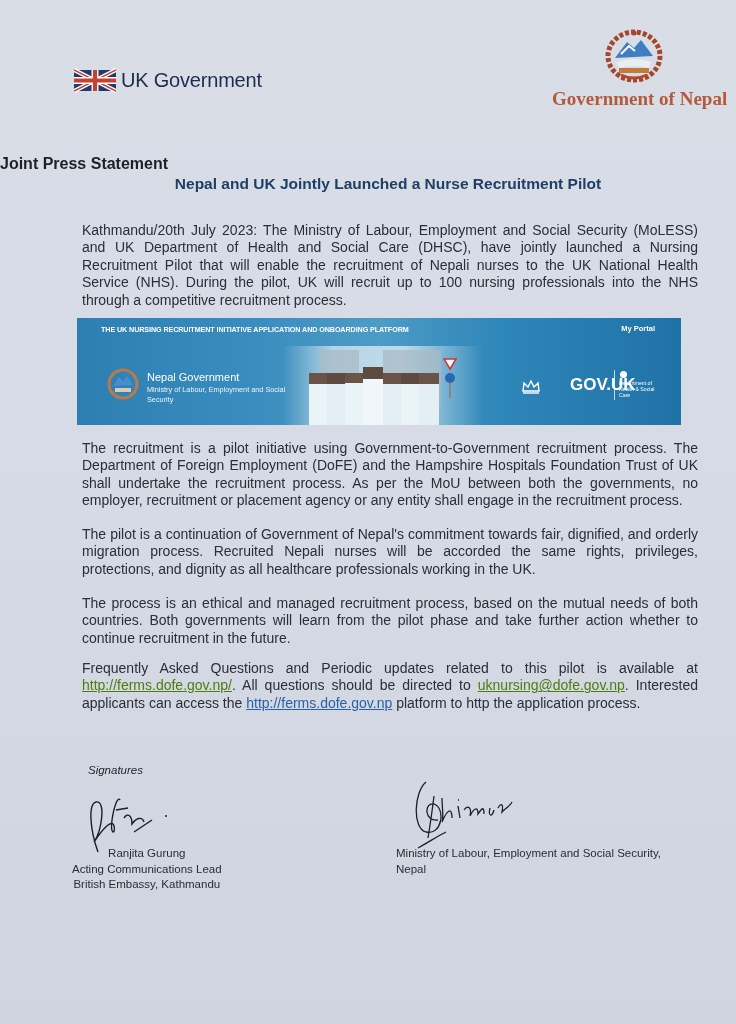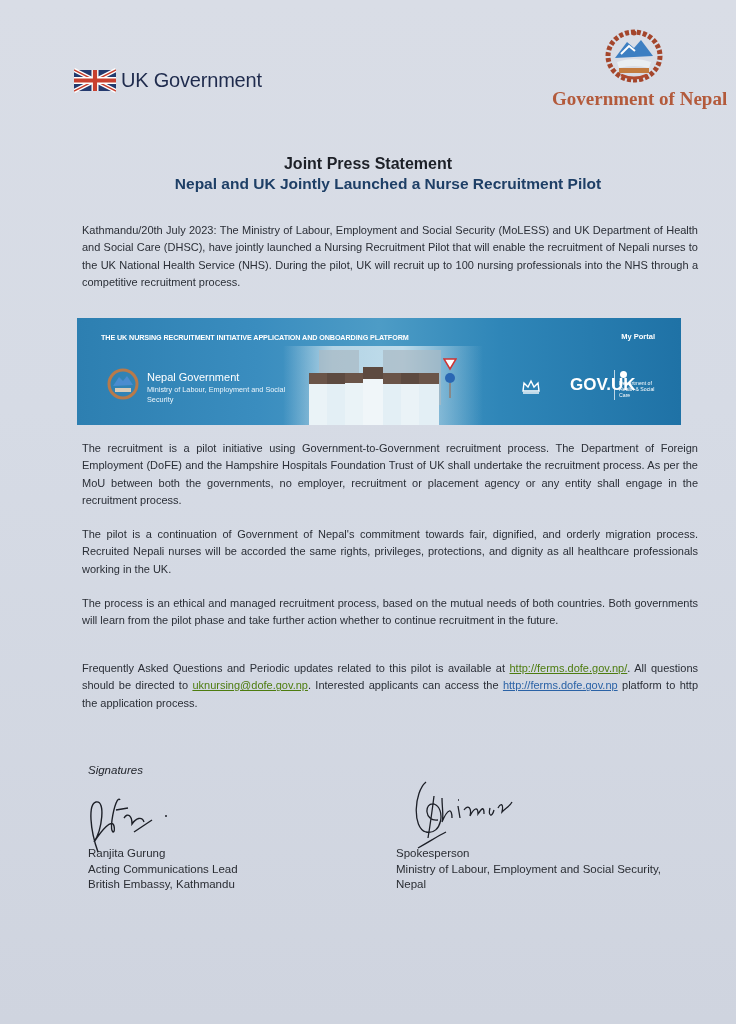--- a/index.html
+++ b/index.html
@@ -15,42 +15,42 @@
     
     .uk-logo { position: absolute; left: 74px; top: 68px; display: flex; align-items: center; gap: 5px; }
     .uk-logo .flag { width: 42px; height: 25px; }
     .uk-logo .label { font-family: "Liberation Sans", sans-serif; font-size: 20px; color: #1f2b4d; letter-spacing: -0.2px; }
 
     .np-logo { position: absolute; left: 552px; top: 28px; width: 164px; text-align: center; }
     .np-logo .emblem { width: 62px; height: 56px; display: block; margin: 0 auto 4px auto; }
     .np-logo .label { font-family: "Liberation Serif", serif; font-weight: bold; font-size: 19px; color: #b35a3b; white-space: nowrap; }
 
     
-    .title { position: absolute; left: 0; width: 736px; text-align: center; top: 155px;
+    .title { position: absolute; left: 0; width: 736px; top: 155px;
       font-family: "Liberation Sans", sans-serif; font-weight: bold; font-size: 16px; color: #1d2027; }
     .subtitle { position: absolute; left: 0; width: 776px; text-align: center; top: 175px;
       font-family: "Liberation Sans", sans-serif; font-weight: bold; font-size: 15.5px; color: #1e3f66; }
 
     
     .para { position: absolute; left: 82px; width: 616px;
-      font-family: "Liberation Sans", sans-serif; font-size: 11px; line-height: 17.4px;
+      font-family: "Liberation Sans", sans-serif; font-size: 14px; line-height: 17.4px;
       text-align: justify; color: #2a2e36; margin: 0; }
     .p1 { top: 222px; }
     .p2 { top: 440px; }
     .p3 { top: 526px; }
     .p4 { top: 595px; }
     .p5 { top: 660px; }
     .para a { color: #4d7c0f; text-decoration: underline; }
     .para a.blue { color: #2a62a6; }
 
     
     .banner { position: absolute; left: 77px; top: 318px; width: 604px; height: 107px;
       background: linear-gradient(90deg, #2d7fb1 0%, #3a8dbf 30%, #4d9cc6 50%, #2f86b8 70%, #1f72a6 100%);
       overflow: hidden; }
-    .banner .topbar { position: absolute; left: 0; top: 8px; width: 100%; height: 24px; }
+    .banner .topbar { position: absolute; left: 0; top: 0; width: 100%; height: 24px; }
     .banner .top-title { position: absolute; left: 24px; top: 7px; font-family: "Liberation Sans", sans-serif;
       font-size: 7.2px; font-weight: bold; color: #ffffff; letter-spacing: -0.1px; }
     .banner .portal { position: absolute; right: 26px; top: 6px; font-family: "Liberation Sans", sans-serif;
       font-size: 7.5px; font-weight: bold; color: #ffffff; }
     .banner .photo { position: absolute; left: 206px; top: 28px; width: 200px; height: 79px;
       background: linear-gradient(90deg, rgba(255,255,255,0) 0%, rgba(215,232,240,0.75) 25%, rgba(220,236,244,0.8) 60%, rgba(255,255,255,0) 100%); }
     .banner .bldg { position: absolute; top: 4px; height: 55px; background: rgba(170,185,195,0.7); }
     .banner .nurse { position: absolute; bottom: 0; width: 20px; height: 52px; }
     .banner .np-emb { position: absolute; left: 30px; top: 50px; width: 32px; height: 32px; }
     .banner .np-name { position: absolute; left: 70px; top: 53px; font-family: "Liberation Sans", sans-serif;
@@ -62,21 +62,21 @@
       font-size: 17px; font-weight: bold; color: #ffffff; margin-left: 24px; }
     .banner .vline { position: absolute; left: 537px; top: 52px; width: 1px; height: 30px; background: rgba(255,255,255,0.7); }
     .banner .dh-crest { position: absolute; left: 542px; top: 52px; width: 9px; height: 9px; }
     .banner .dh-text { position: absolute; left: 542px; top: 62px; font-family: "Liberation Sans", sans-serif;
       font-size: 5.2px; color: #ffffff; line-height: 6px; width: 40px; }
 
     
     .sig-head { position: absolute; left: 88px; top: 764px; font-family: "Liberation Sans", sans-serif;
       font-style: italic; font-weight: normal; font-size: 11.5px; color: #23262d; }
     .sig-block { position: absolute; font-family: "Liberation Sans", sans-serif; font-size: 11.5px; line-height: 15.6px; color: #2a2d33; }
-    .sig-left { left: 88px; top: 846px; }
+    .sig-left { left: 72px; top: 846px; text-align: center; }
     .sig-right { left: 396px; top: 846px; }
     .sig-img { position: absolute; }
     .sig-img-left { left: 84px; top: 790px; width: 90px; height: 70px; }
     .sig-img-right { left: 412px; top: 778px; width: 110px; height: 75px; }
   </style>
 </head>
 <body>
 
 <div class="page">
 
@@ -163,18 +163,17 @@
   <div class="sig-block sig-left">
     <div>Ranjita Gurung</div>
     <div>Acting Communications Lead</div>
     <div>British Embassy, Kathmandu</div>
   </div>
 
   <svg class="sig-img sig-img-right" viewBox="0 0 110 75">
     <path d="M14,4 C2,14 0,50 14,54 C30,58 34,30 22,26 C12,24 12,44 26,42 M22,18 C20,34 18,48 16,60 M30,20 C30,30 32,40 30,44 C36,30 40,30 40,40 M46,28 L48,40 M46,22 L47,22 M52,32 C56,26 60,30 58,38 C62,30 66,28 66,36 C70,30 72,28 72,36 M78,30 C76,38 80,40 82,32 M86,30 C88,26 92,24 90,34 C94,30 98,28 100,24 M6,70 C20,62 26,58 34,54" fill="none" stroke="#1c1f27" stroke-width="1.3"></path>
   </svg>
   <div class="sig-block sig-right">
-    <div>Spokesperson</div>
     <div>Ministry of Labour, Employment and Social Security,</div>
     <div>Nepal</div>
   </div>
 
 </div>
 
 </body></html>

